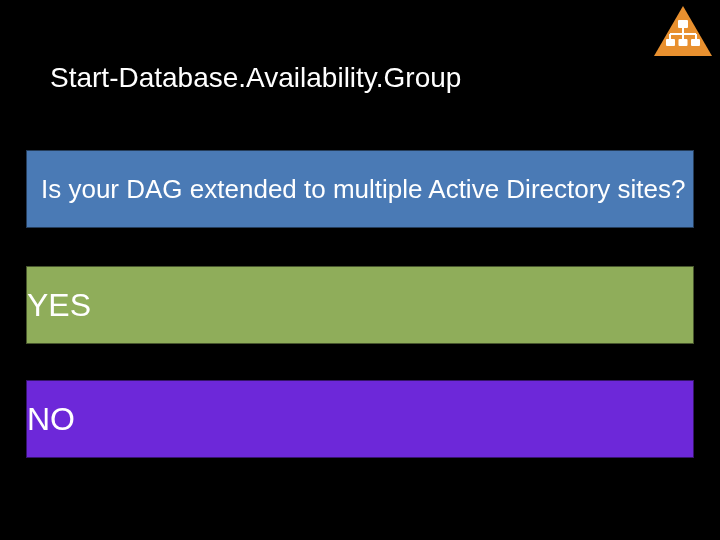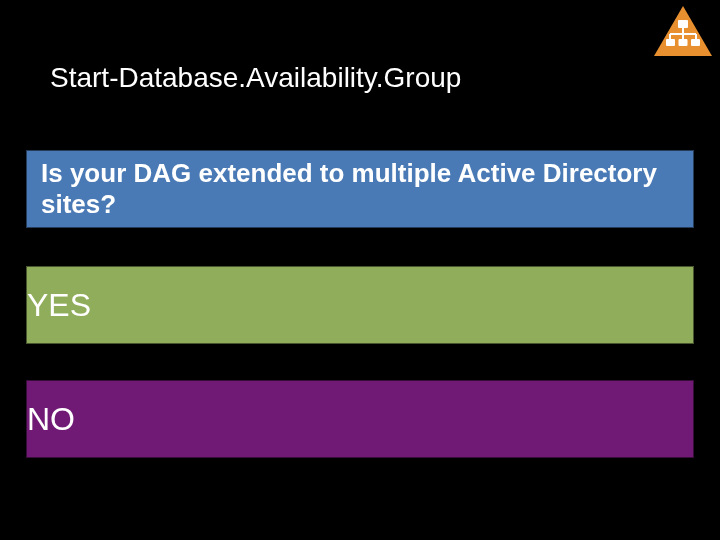--- a/index.html
+++ b/index.html
@@ -42,30 +42,30 @@
   }
   .panel.question {
     top: 150px;
     background: #4a7ab5;
     justify-content: flex-start;
     padding-left: 14px;
   }
   .panel.question span {
     font-size: 26px;
     color: #fff;
-    font-weight: 700;
+    font-weight: 400;
   }
   .panel.yes {
     top: 266px;
     background: #8fad5a;
     cursor: pointer;
   }
   .panel.no {
     top: 380px;
-    background: #701a75;
+    background: #6d28d9;
     cursor: pointer;
   }
   .panel.yes span, .panel.no span {
     font-size: 32px;
     color: #fff;
     font-weight: 300;
   }
 </style>
 </head>
 <body>

